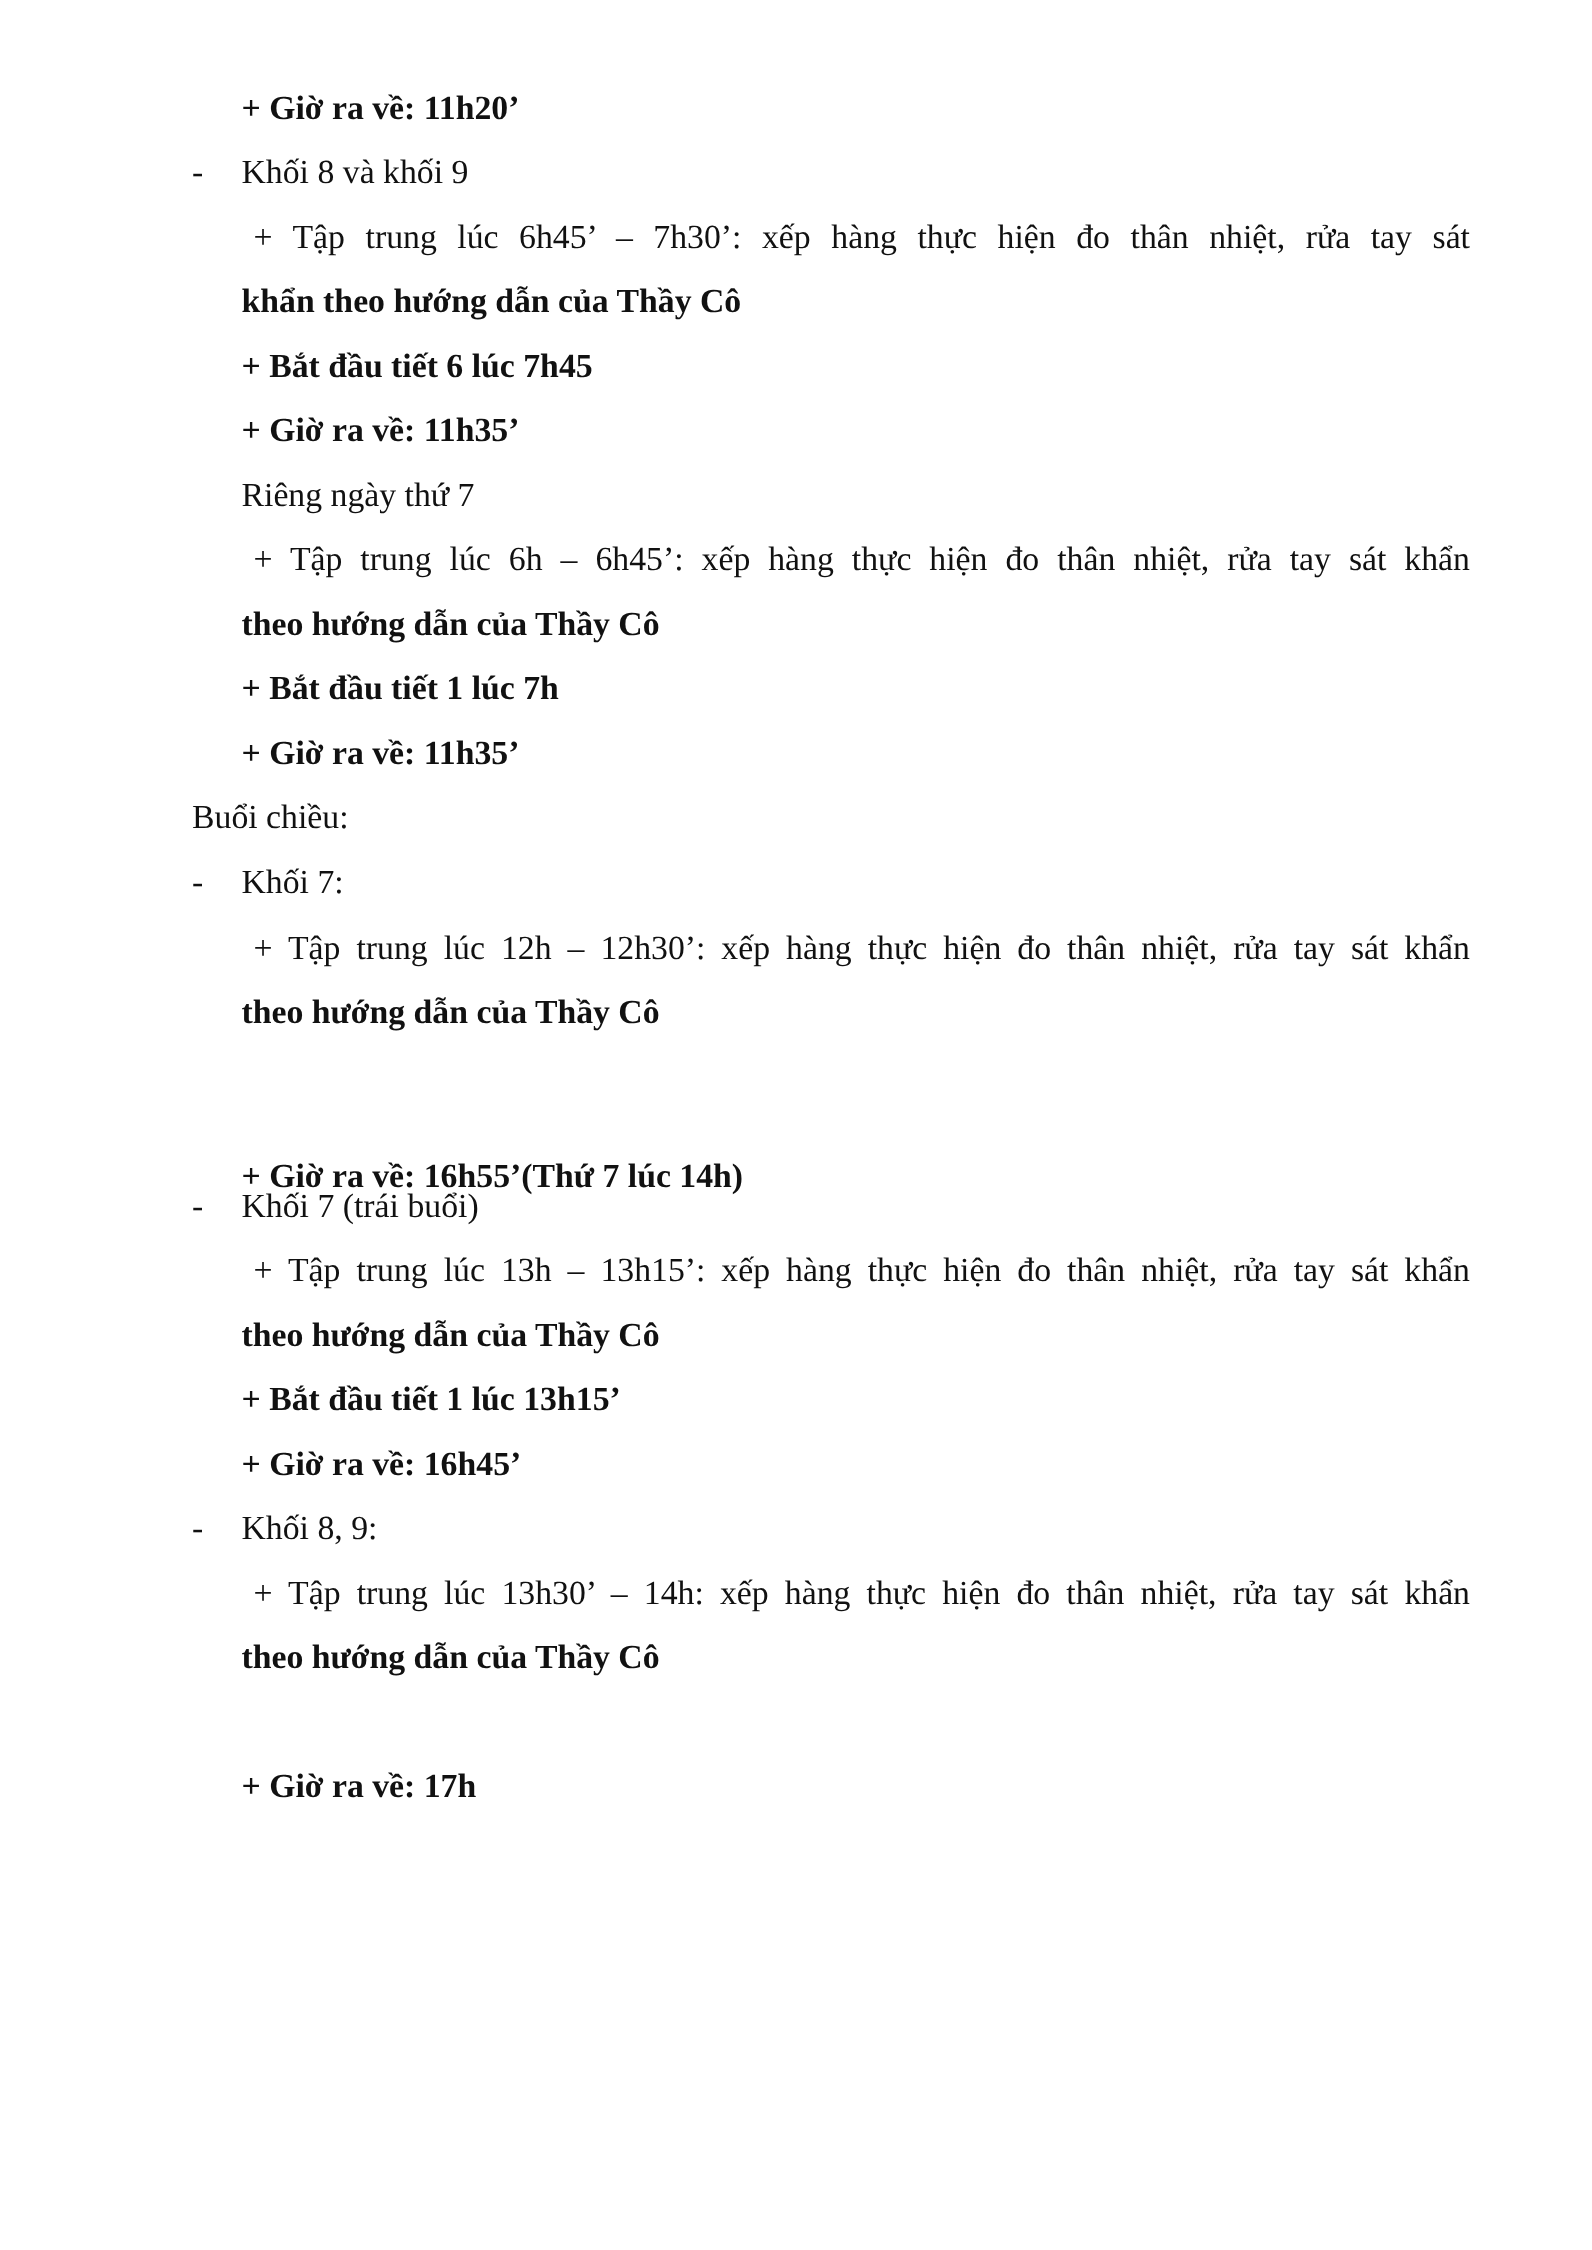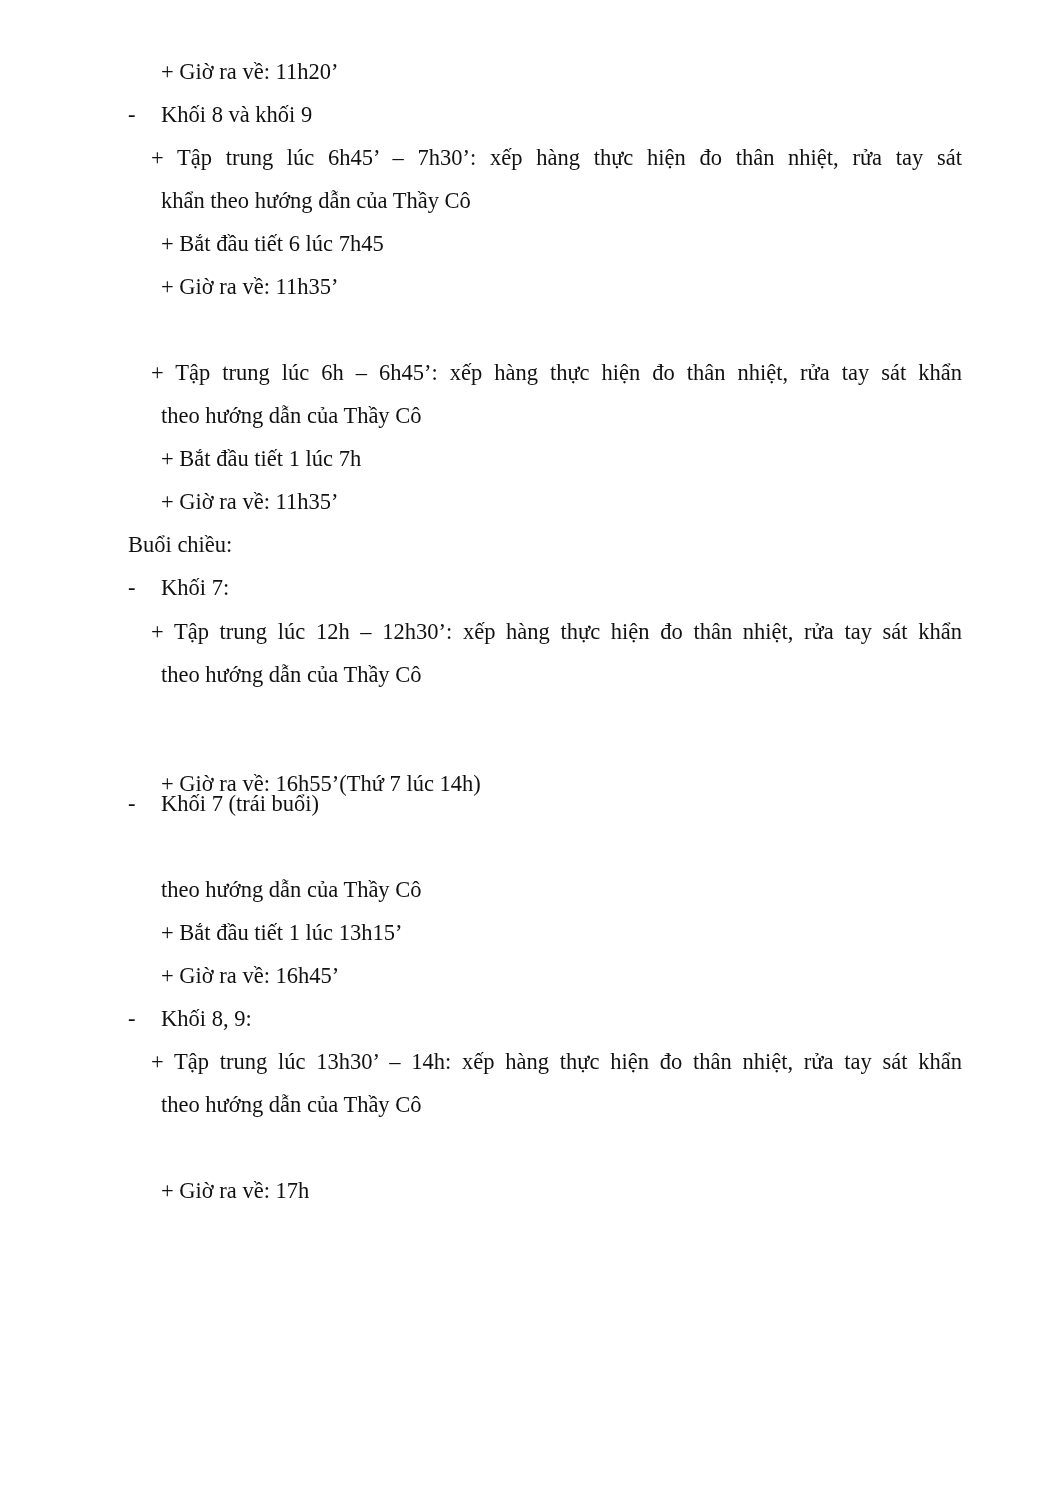--- a/index.html
+++ b/index.html
@@ -7,25 +7,25 @@
       width: 1061px; height: 1500px; position: relative; overflow: hidden;
       font-family: "Liberation Serif", "DejaVu Serif", serif;
       color: #111111;
     }
     .page { position: absolute; left: 0; top: 0; width: 1061px; height: 1500px; }
     .line {
       position: absolute; left: 0; width: 1061px; height: 43px;
       font-size: 22.5px; line-height: 43px; white-space: nowrap;
     }
     .dash { position: absolute; left: 128px; }
-    .indent { position: absolute; left: 161px; }
+    .indent { position: absolute; left: 161px; font-weight: bold; }
     .flush { position: absolute; left: 128px; }
     .bold { font-weight: normal; }
     .justify {
-      position: absolute; left: 151px; width: 811px;
+      position: absolute; left: 169px; width: 811px;
       text-align: justify; text-align-last: justify; white-space: normal;
     }
   </style>
 </head>
 <body>
 
 <div class="page">
 
   <div class="line" style="top:50px">
     <span class="indent">+ Giờ ra về: 11h20’</span>
@@ -38,20 +38,23 @@
     <span class="justify">+ Tập trung lúc 6h45’ – 7h30’: xếp hàng thực hiện đo thân nhiệt, rửa tay sát</span>
   </div>
   <div class="line" style="top:179px">
     <span class="indent">khẩn theo hướng dẫn của Thầy Cô</span>
   </div>
   <div class="line" style="top:222px">
     <span class="indent">+ Bắt đầu tiết 6 lúc 7h45</span>
   </div>
   <div class="line" style="top:265px">
     <span class="indent">+ Giờ ra về: 11h35’</span>
+  </div>
+  <div class="line" style="top:308px">
+    <span class="indent bold">Riêng ngày thứ 7</span>
   </div>
   <div class="line" style="top:351px">
     <span class="justify">+ Tập trung lúc 6h – 6h45’: xếp hàng thực hiện đo thân nhiệt, rửa tay sát khẩn</span>
   </div>
   <div class="line" style="top:394px">
     <span class="indent">theo hướng dẫn của Thầy Cô</span>
   </div>
   <div class="line" style="top:437px">
     <span class="indent">+ Bắt đầu tiết 1 lúc 7h</span>
   </div>
@@ -71,20 +74,23 @@
   <div class="line" style="top:653px">
     <span class="indent">theo hướng dẫn của Thầy Cô</span>
   </div>
   <div class="line" style="top:762px">
     <span class="indent">+ Giờ ra về: 16h55’(Thứ 7 lúc 14h)</span>
   </div>
   <div class="line" style="top:782px">
     <span class="dash">-</span>
     <span class="indent bold">Khối 7 (trái buổi)</span>
   </div>
+  <div class="line" style="top:825px">
+    <span class="justify">+ Tập trung lúc 13h – 13h15’: xếp hàng thực hiện đo thân nhiệt, rửa tay sát khẩn</span>
+  </div>
   <div class="line" style="top:868px">
     <span class="indent">theo hướng dẫn của Thầy Cô</span>
   </div>
   <div class="line" style="top:911px">
     <span class="indent">+ Bắt đầu tiết 1 lúc 13h15’</span>
   </div>
   <div class="line" style="top:954px">
     <span class="indent">+ Giờ ra về: 16h45’</span>
   </div>
   <div class="line" style="top:997px">

